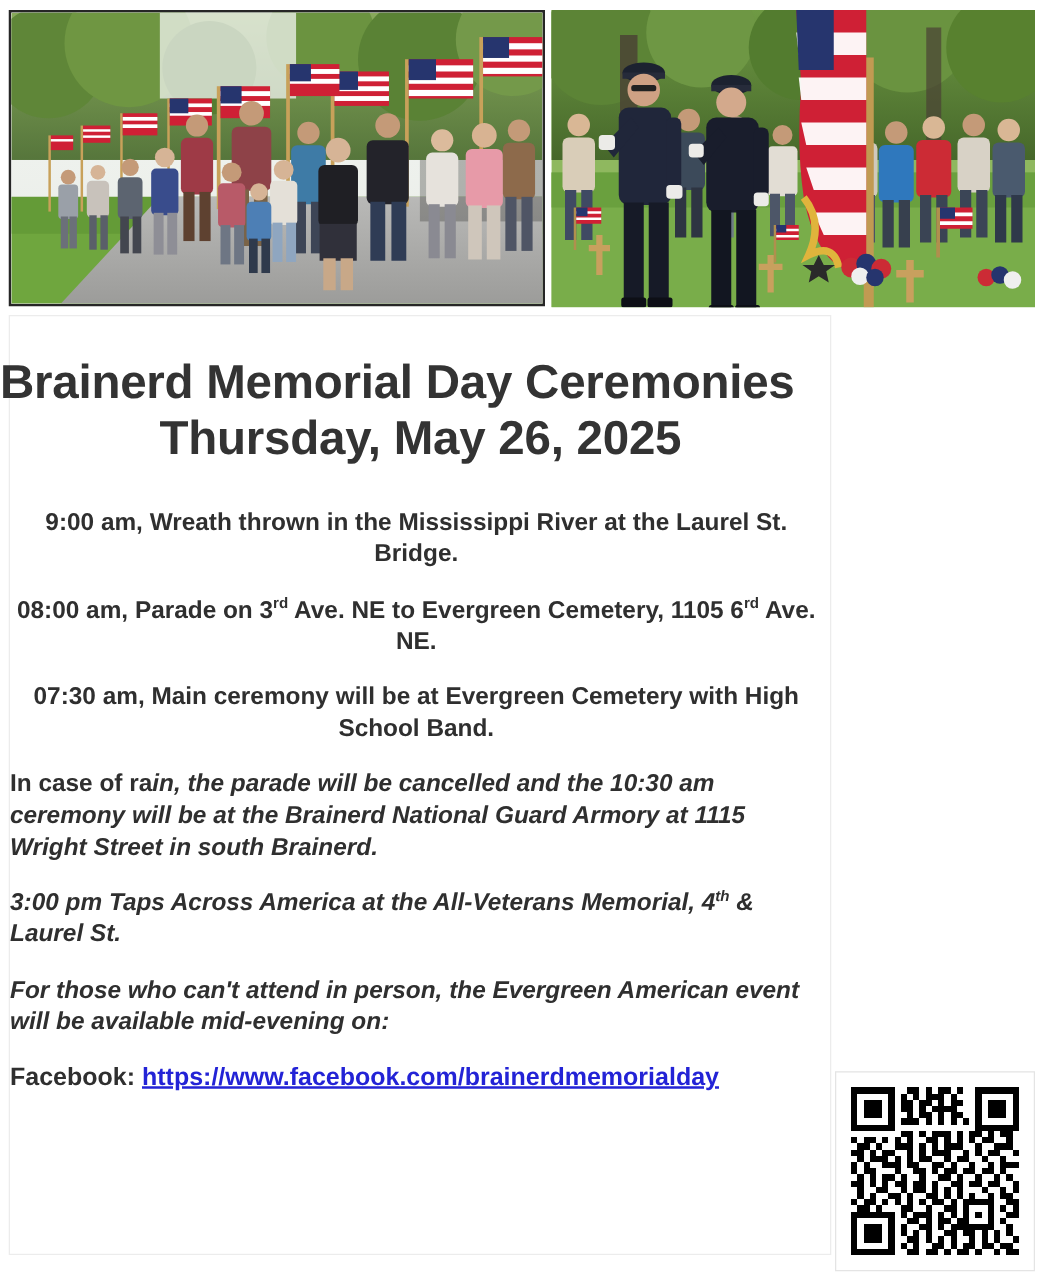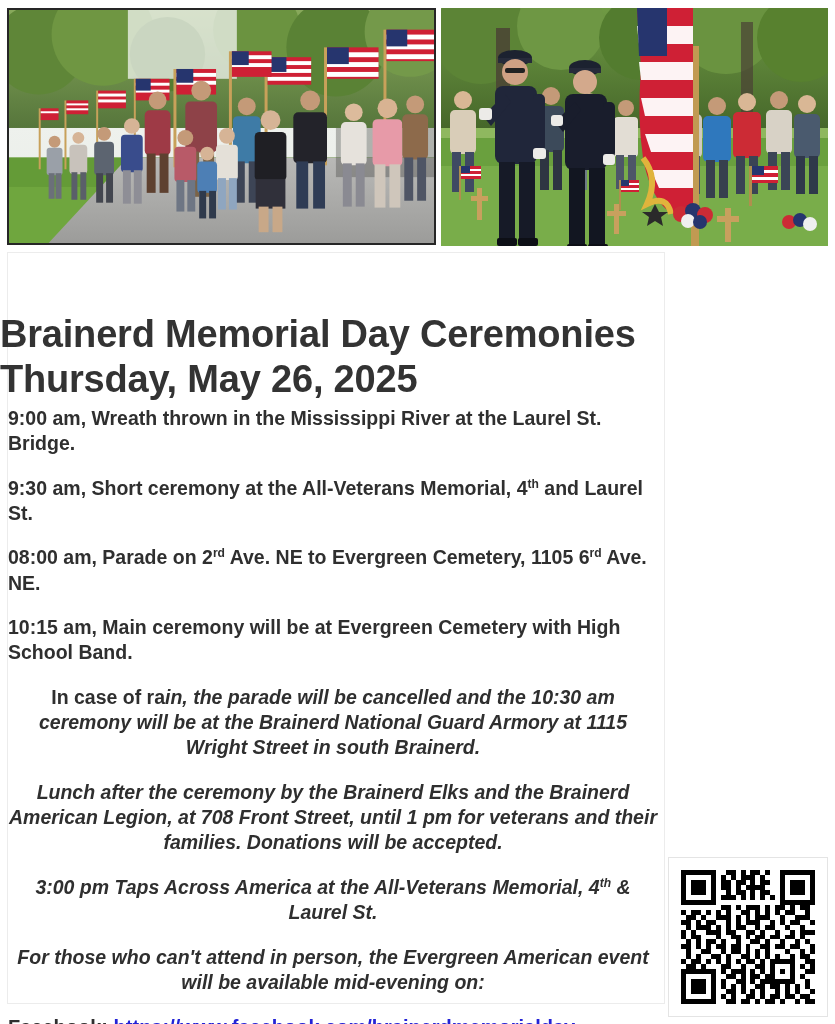--- a/index.html
+++ b/index.html
@@ -50,43 +50,42 @@
     left: 9px; top: 381px;
     width: 4px; height: 6px;
     background: #f2f2f2;
   }
 
   
   .headline {
     position: absolute;
     left: 0; top: 284px;
     width: 545px;
-    text-align: left;
+    text-align: right;
     font-size: 38px;
     font-weight: bold;
     line-height: 1.19;
     letter-spacing: -0.2px;
     color: #333333;
-    margin-top: 28px;
   }
   .headline div { white-space: nowrap; }
 
   
   .body-block {
     position: absolute;
     left: 8px;
     top: 406px;
     width: 650px;
     font-size: 19.5px;
     font-weight: bold;
     line-height: 1.30;
     color: #2f2f2f;
   }
-  .line { margin: 0 0 19px 0; }
-  .para { margin: 0 0 19px 0; text-align: center; }
+  .line { margin: 0 0 19px 0; text-align: center; }
+  .para { margin: 0 0 19px 0; }
   .ital { font-style: italic; }
   sup { font-size: 0.62em; vertical-align: super; line-height: 0; }
 
   .link-line { margin: 0 0 14px 0; font-size: 20px; }
   a.link {
     color: #2323d6;
     text-decoration: underline;
     font-weight: bold;
   }
 
@@ -490,29 +489,27 @@
 
 <div class="headline">
   <div>Brainerd Memorial Day Ceremonies</div>
   <div>Thursday, May 26, 2025</div>
 </div>
 
 <div class="body-block">
 
   <p class="line"><span>9:00 am,</span><span> Wreath thrown in the Mississippi River at the Laurel St. Bridge.</span></p>
 
-  <p class="line"><span>9:30 am,</span><span> Short ceremony at the All-Veterans Memorial, 4</span><sup>th</sup><span> and Laurel St.</span></p>
-
-  <p class="line"><span>08:00 am,</span><span> Parade on 2</span><sup>rd</sup><span> Ave. NE to Evergreen Cemetery, 1105 6</span><sup>rd</sup><span> Ave. NE.</span></p>
-
-  <p class="line"><span>10:15 am,</span><span> Main ceremony will be at Evergreen Cemetery with High School Band.</span></p>
+
+  <p class="line"><span>08:00 am,</span><span> Parade on 3</span><sup>rd</sup><span> Ave. NE to Evergreen Cemetery, 1105 6</span><sup>rd</sup><span> Ave. NE.</span></p>
+
+  <p class="line"><span>07:30 am,</span><span> Main ceremony will be at Evergreen Cemetery with High School Band.</span></p>
 
   <p class="para"><span>In case of ra</span><span class="ital">in, the parade will be cancelled and the 10:30 am ceremony will be at the Brainerd National Guard Armory at 1115 Wright Street in south Brainerd.</span></p>
 
-  <p class="para ital">Lunch after the ceremony by the Brainerd Elks and the Brainerd American Legion, at 708 Front Street, until 1 pm for veterans and their families. Donations will be accepted.</p>
 
   <p class="para ital"><span>3:00 pm Taps Across America at the All-Veterans Memorial, 4</span><sup>th</sup><span> &amp; Laurel St.</span></p>
 
   <p class="para ital">For those who can't attend in person, the Evergreen American event will be available mid-evening on:</p>
 
   <p class="link-line"><span>Facebook:</span>
     <a class="link" href="#">https://www.facebook.com/brainerdmemorialday</a></p>
 
 </div>
 

